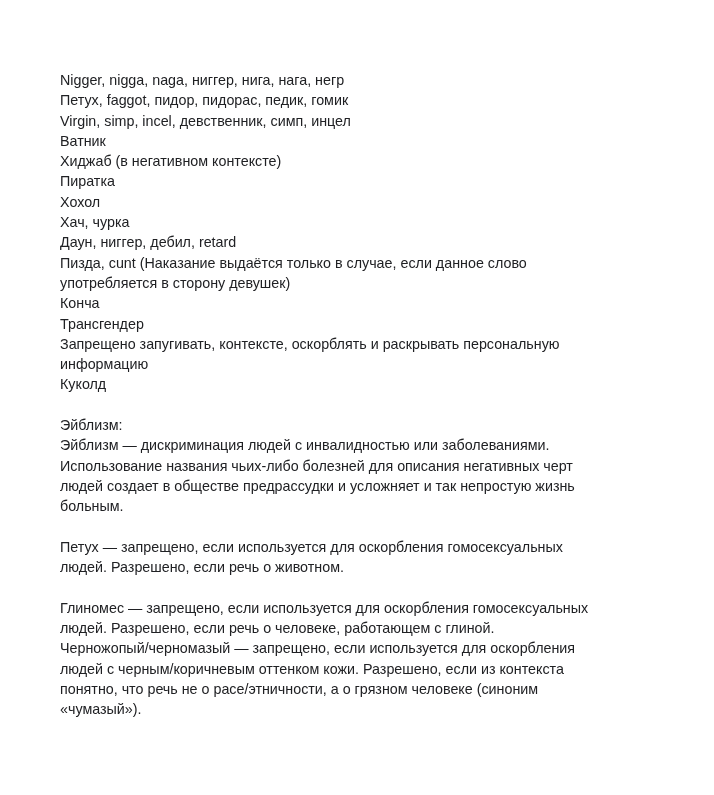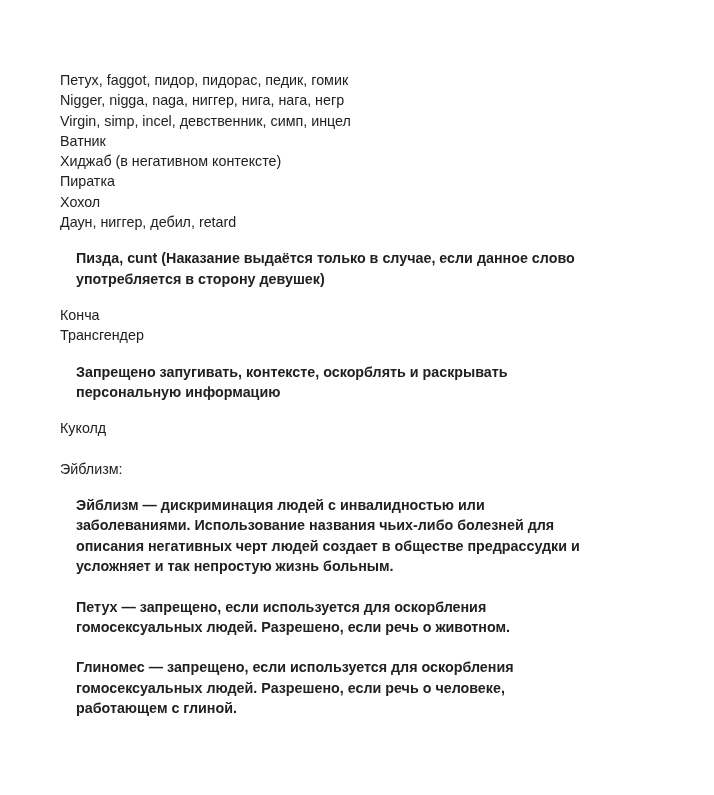--- a/index.html
+++ b/index.html
@@ -41,55 +41,56 @@
     margin-top: 20.3px;
   }
   .line {
     display: block;
     white-space: pre-wrap;
     margin: 0;
     padding: 0;
   }
   .para {
     display: block;
-    margin: 16px;
+    margin: 0;
     padding: 0;
     white-space: normal;
-    font-weight: bold;
   }
 </style>
 </head>
 <body>
 
 <div class="page">
   <div class="doc-body">
 
     <div class="block">
+      <span class="line">Nigger, nigga, naga, ниггер, нига, нага, негр</span>
       <span class="line">Петух, faggot, пидор, пидорас, педик, гомик</span>
-      <span class="line">Nigger, nigga, naga, ниггер, нига, нага, негр</span>
       <span class="line">Virgin, simp, incel, девственник, симп, инцел</span>
       <span class="line">Ватник</span>
       <span class="line">Хиджаб (в негативном контексте)</span>
       <span class="line">Пиратка</span>
       <span class="line">Хохол</span>
+      <span class="line">Хач, чурка</span>
       <span class="line">Даун, ниггер, дебил, retard</span>
       <span class="para">Пизда, cunt (Наказание выдаётся только в случае, если данное слово употребляется в сторону девушек)</span>
       <span class="line">Конча</span>
       <span class="line">Трансгендер</span>
       <span class="para">Запрещено запугивать, контексте, оскорблять и раскрывать персональную информацию</span>
       <span class="line">Куколд</span>
     </div>
 
     <div class="block spaced">
       <span class="line">Эйблизм:</span>
       <span class="para">Эйблизм — дискриминация людей с инвалидностью или заболеваниями. Использование названия чьих-либо болезней для описания негативных черт людей создает в обществе предрассудки и усложняет и так непростую жизнь больным.</span>
     </div>
 
     <div class="block spaced">
       <span class="para">Петух — запрещено, если используется для оскорбления гомосексуальных людей. Разрешено, если речь о животном.</span>
     </div>
 
     <div class="block spaced">
       <span class="para">Глиномес — запрещено, если используется для оскорбления гомосексуальных людей. Разрешено, если речь о человеке, работающем с глиной.</span>
+      <span class="para">Черножопый/черномазый — запрещено, если используется для оскорбления людей с черным/коричневым оттенком кожи. Разрешено, если из контекста понятно, что речь не о расе/этничности, а о грязном человеке (синоним «чумазый»).</span>
     </div>
 
   </div>
 </div>
 
 </body></html>

